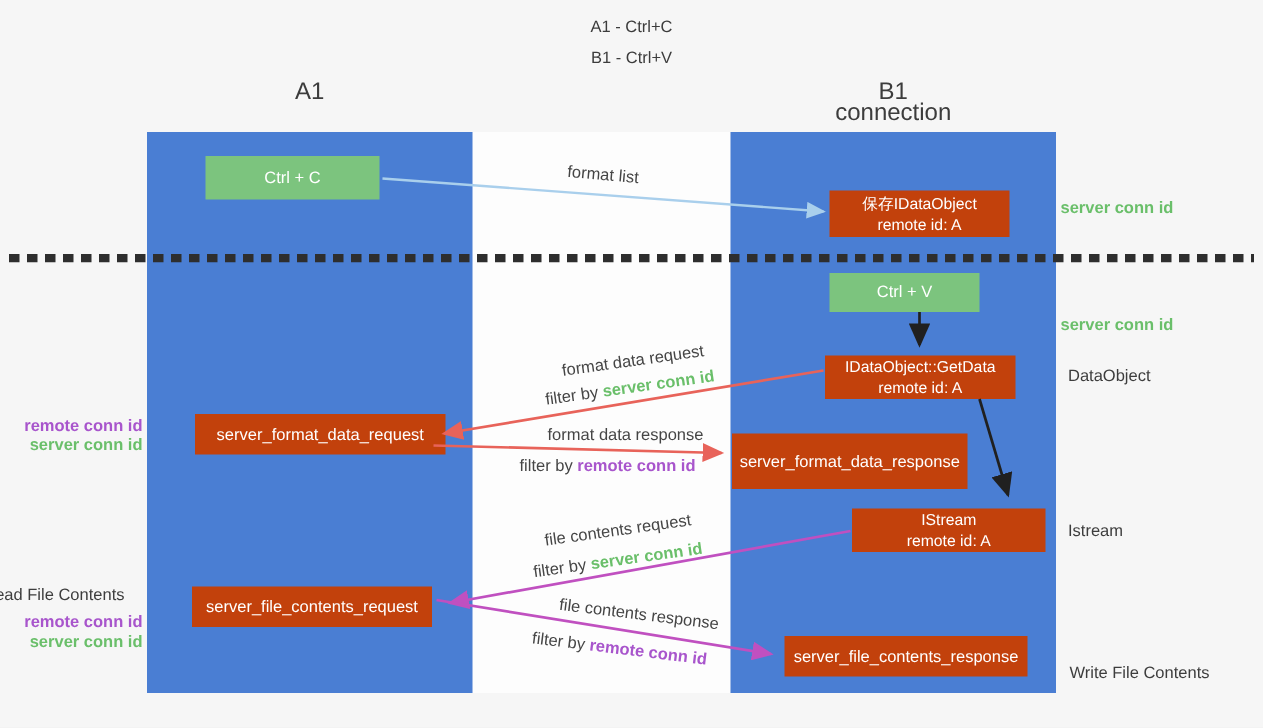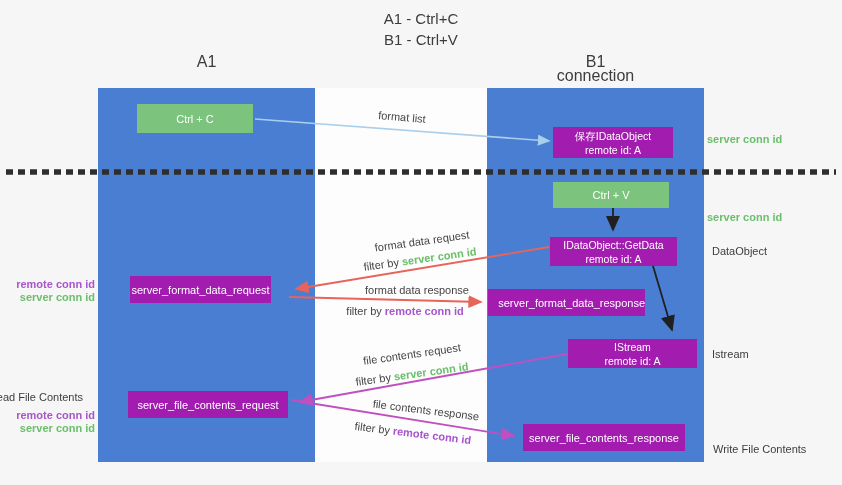--- a/index.html
+++ b/index.html
@@ -6,29 +6,29 @@
   body { background:#e9e9e9; font-family:"Liberation Sans", sans-serif; }
   #canvas {
     position:relative; width:842px; height:485px; overflow:hidden;
     background:#f6f6f6; color:#3d3d3d;
   }
   .lane { position:absolute; left:315px; top:88px; width:172px; height:374px; background:#fdfdfd; }
   .column { position:absolute; top:88px; width:217px; height:374px; background:#4a7ed3; }
   #col-a { left:98px; }
   #col-b { left:487px; }
   .diagram-title { position:absolute; top:8px; left:0; width:842px; text-align:center;
-    font-size:15px; line-height:21px; color:#3c3c3c; }
+    font-size:11px; line-height:21px; color:#3c3c3c; }
   .lifeline-header { position:absolute; top:55px; width:217px; text-align:center;
     font-size:16px; line-height:14px; color:#3c3c3c; }
   #head-a { left:98px; }
   #head-b { left:487px; }
   .node { position:absolute; color:#fff; text-align:center; display:flex;
     flex-direction:column; justify-content:center; z-index:4; }
   .node.green { background:#7cc47e; }
-  .node.orange { background:#a21caf; }
+  .node.orange { background:#c2410c; }
   .one-line { font-size:11px; }
   .two-line { font-size:10.5px; line-height:14px; }
   svg.overlay { position:absolute; left:0; top:0; z-index:5; pointer-events:none; }
   .msg-label { position:absolute; font-size:11px; color:#454545; white-space:nowrap; z-index:6; }
   .side-label { position:absolute; font-size:11px; white-space:nowrap; z-index:6; }
   .green-text { color:#6abf6a; font-weight:bold; }
   .purple-text { color:#a855cc; font-weight:bold; }
   .dark-text { color:#3d3d3d; }
   .right-align { text-align:right; line-height:13px; }
 </style>
@@ -56,34 +56,34 @@
 
   <div class="node green one-line" style="left:137px;top:104px;width:116px;height:29px;">
     <span>Ctrl + C</span>
   </div>
 
   <div class="node orange two-line" style="left:553px;top:127px;width:120px;height:31px;">
     <span>保存IDataObject</span>
     <span>remote id: A</span>
   </div>
 
-  <div class="node green one-line" style="left:553px;top:182px;width:116px;height:26px;">
+  <div class="node green one-line" style="left:553px;top:182px;width:100px;height:26px;">
     <span>Ctrl + V</span>
   </div>
 
   <div class="node orange two-line" style="left:550px;top:237px;width:127px;height:29px;">
     <span>IDataObject::GetData</span>
     <span>remote id: A</span>
   </div>
 
-  <div class="node orange one-line" style="left:130px;top:276px;width:141px;height:27px;justify-content:center;">
+  <div class="node orange one-line" style="left:130px;top:276px;width:167px;height:27px;justify-content:center;">
     <span>server_format_data_request</span>
   </div>
 
-  <div class="node orange one-line" style="left:488px;top:289px;width:157px;height:27px;align-items:flex-end;">
+  <div class="node orange one-line" style="left:488px;top:289px;width:157px;height:37px;">
     <span>server_format_data_response</span>
   </div>
 
   <div class="node orange two-line" style="left:568px;top:339px;width:129px;height:29px;">
     <span>IStream</span>
     <span>remote id: A</span>
   </div>
 
   <div class="node orange one-line" style="left:128px;top:391px;width:160px;height:27px;">
     <span>server_file_contents_request</span>

